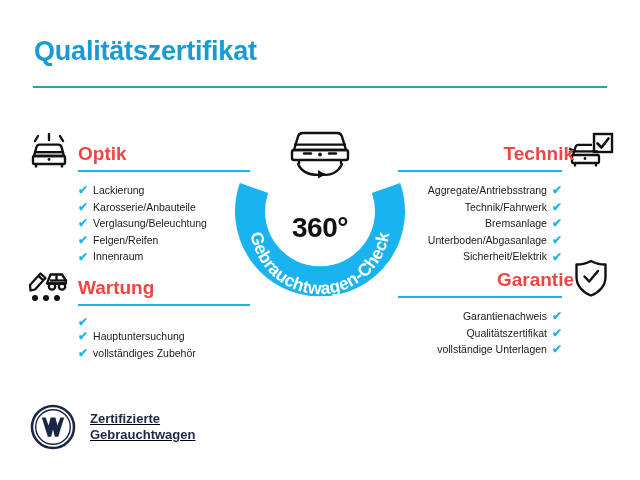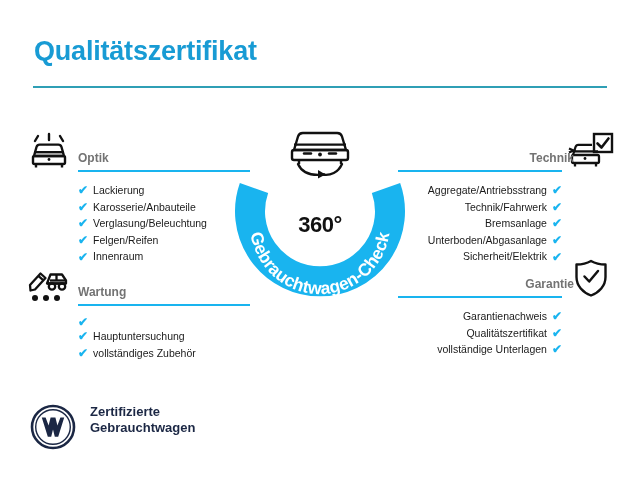--- a/index.html
+++ b/index.html
@@ -62,23 +62,23 @@
     display: flex;
     align-items: center;
     justify-content: center;
   }
   .left .sec-icon  { left: 0; }
   .right .sec-icon { right: 0; }
 
   .sec-title {
     position: absolute;
     bottom: 9px;
-    font-size: 12px;
-    font-weight: bold;
-    color: #737373;
+    font-size: 19px;
+    font-weight: bold;
+    color: #ef4444;
     white-space: nowrap;
   }
   .left .sec-title  { left: 54px; }
   .right .sec-title { right: 42px; }
 
   .sec-underline {
     position: absolute;
     bottom: 2px;
     height: 2px;
     background: #19b4ef;
@@ -121,40 +121,42 @@
     width: 188px;
     height: 196px;
   }
   .badge svg { display: block; }
   .badge-360 {
     position: absolute;
     left: 0;
     top: 96px;
     width: 188px;
     text-align: center;
-    font-size: 22px;
+    font-size: 28px;
     font-weight: bold;
     color: #111111;
     letter-spacing: -0.5px;
   }
   .badge-car {
     position: absolute;
     left: 54px;
     top: 6px;
     width: 80px;
     height: 58px;
   }
 
   
   .vw {
     position: absolute;
     left: 30px;
     top: 404px;
     display: flex;
+    align-items: center;
     gap: 14px;
+    text-decoration: underline;
   }
   .vw-mark {
     width: 46px;
     height: 46px;
     flex: 0 0 auto;
   }
   .vw-text {
     font-size: 13px;
     font-weight: bold;
     color: #1b2744;

